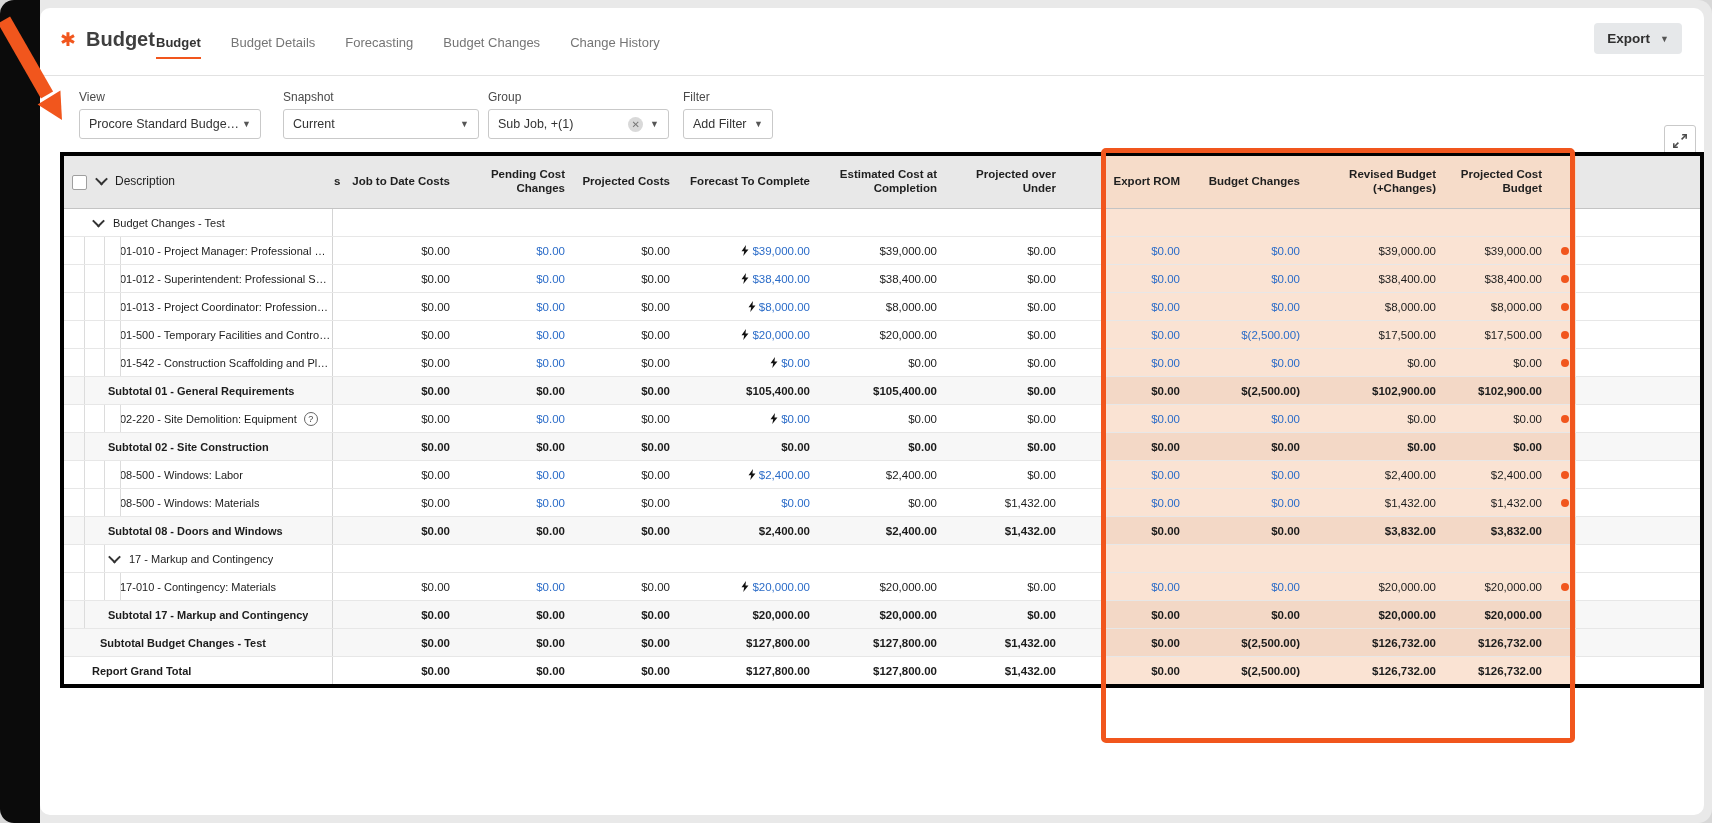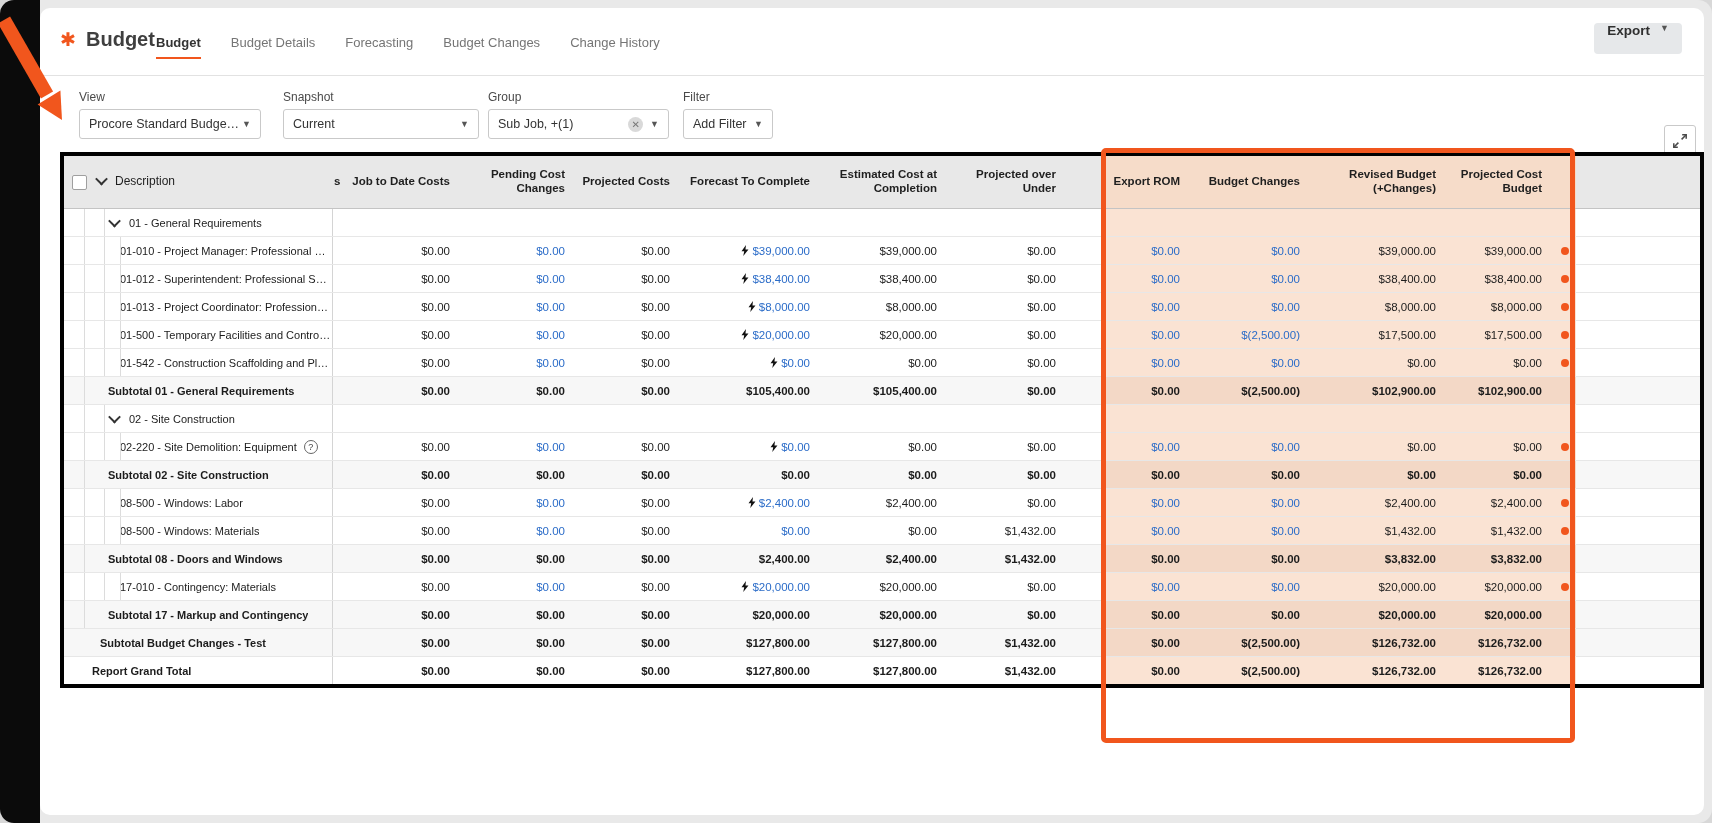--- a/index.html
+++ b/index.html
@@ -7,21 +7,21 @@
   .black-bar{position:absolute;left:0;top:0;width:40px;height:100%;background:#0b0b0b;}
   .card{position:absolute;left:40px;top:8px;width:1664px;height:807px;background:#ffffff;border-radius:10px;}
 
   
   .gear{position:absolute;left:20px;top:22px;font-size:19px;color:#f1561d;line-height:1;}
   .page-title{position:absolute;left:46px;top:20px;margin:0;font-size:20px;font-weight:bold;color:#3f3f3f;}
   .tabs{position:absolute;left:116px;top:27px;display:flex;gap:30px;font-size:13px;color:#757575;}
   .tab{padding-bottom:7px;cursor:pointer;}
   .tab.active{color:#333;border-bottom:2px solid #f1561d;font-weight:bold;}
   .export-btn{position:absolute;right:22px;top:15px;height:31px;padding:0 13px;background:#e6e8ea;border:none;border-radius:4px;
-    font-family:inherit;font-size:13.5px;font-weight:bold;color:#2f2f2f;display:flex;align-items:flex-start;gap:10px;cursor:pointer;}
+    font-family:inherit;font-size:13.5px;font-weight:bold;color:#2f2f2f;display:flex;align-items:center;gap:10px;cursor:pointer;}
   .caret{font-size:9px;color:#555;}
   .divider{position:absolute;left:0;top:67px;width:100%;height:1px;background:#e2e2e2;}
 
   
   .filters{position:absolute;left:0;top:68px;width:100%;height:76px;}
   .fgroup{position:absolute;top:14px;}
   .flabel{display:block;font-size:12px;color:#4a4a4a;margin-bottom:5px;}
   .fbox{height:30px;box-sizing:border-box;border:1px solid #c9c9c9;border-radius:3px;background:#fff;
     display:flex;align-items:center;padding:0 9px;font-size:12.5px;color:#333;cursor:pointer;}
   .fbox .val{flex:1;overflow:hidden;text-overflow:ellipsis;white-space:nowrap;}
@@ -172,27 +172,25 @@
               <th class="overunder padlg"><span>Projected over Under</span></th>
               <th class="rom hl"><span>Export ROM</span></th>
               <th class="changes hl"><span>Budget Changes</span></th>
               <th class="revised hl"><span>Revised Budget (+Changes)</span></th>
               <th class="projcost hl"><span>Projected Cost Budget</span></th>
               <th class="dots hl"></th>
               <th class="filler"></th>
             </tr>
           </thead>
         <tbody id="grid-body">
-            <tr class="group1">
-              <td class="desc p-group1">
-                <i class="g" style="left: 20px;"></i>
-                <i class="g" style="left: 40px;"></i>
+            <tr class="group0">
+              <td class="desc p-group0">
                 <div class="desc-inner">
                   <span class="chev"></span>
-                  <span class="lbl">01 - General Requirements</span>
+                  <span class="lbl">Budget Changes - Test</span>
                 </div>
               </td>
               <td class="sliver"></td>
               <td class="num"></td>
               <td class="num"></td>
               <td class="num"></td>
               <td class="num"></td>
               <td class="num"></td>
               <td class="num padlg"></td>
               <td class="num hl"></td>
@@ -341,43 +339,20 @@
               <td class="num"><span class="money">$105,400.00</span></td>
               <td class="num"><span class="money">$105,400.00</span></td>
               <td class="num padlg"><span class="money">$0.00</span></td>
               <td class="num hl"><span class="money">$0.00</span></td>
               <td class="num hl"><span class="money">$(2,500.00)</span></td>
               <td class="num hl"><span class="money">$102,900.00</span></td>
               <td class="num hl"><span class="money">$102,900.00</span></td>
               <td class="dots hl"></td>
               <td class="filler"></td>
             </tr>
-            <tr class="group1">
-              <td class="desc p-group1">
-                <i class="g" style="left: 20px;"></i>
-                <i class="g" style="left: 40px;"></i>
-                <div class="desc-inner">
-                  <span class="chev"></span>
-                  <span class="lbl">02 - Site Construction</span>
-                </div>
-              </td>
-              <td class="sliver"></td>
-              <td class="num"></td>
-              <td class="num"></td>
-              <td class="num"></td>
-              <td class="num"></td>
-              <td class="num"></td>
-              <td class="num padlg"></td>
-              <td class="num hl"></td>
-              <td class="num hl"></td>
-              <td class="num hl"></td>
-              <td class="num hl"></td>
-              <td class="dots hl"></td>
-              <td class="filler"></td>
-            </tr>
             <tr class="detail">
               <td class="desc p-detail">
                 <i class="g" style="left: 20px;"></i>
                 <i class="g" style="left: 40px;"></i>
                 <i class="g" style="left: 56px;"></i>
                 <div class="desc-inner">
                   <span class="lbl">02-220 - Site Demolition: Equipment</span>
                   <span class="help">?</span>
                 </div>
               </td>
@@ -477,20 +452,43 @@
               <td class="num"><span class="money">$0.00</span></td>
               <td class="num"><span class="money">$0.00</span></td>
               <td class="num"><span class="money">$0.00</span></td>
               <td class="num"><span class="money">$2,400.00</span></td>
               <td class="num"><span class="money">$2,400.00</span></td>
               <td class="num padlg"><span class="money">$1,432.00</span></td>
               <td class="num hl"><span class="money">$0.00</span></td>
               <td class="num hl"><span class="money">$0.00</span></td>
               <td class="num hl"><span class="money">$3,832.00</span></td>
               <td class="num hl"><span class="money">$3,832.00</span></td>
+              <td class="dots hl"></td>
+              <td class="filler"></td>
+            </tr>
+            <tr class="group1">
+              <td class="desc p-group1">
+                <i class="g" style="left: 20px;"></i>
+                <i class="g" style="left: 40px;"></i>
+                <div class="desc-inner">
+                  <span class="chev"></span>
+                  <span class="lbl">17 - Markup and Contingency</span>
+                </div>
+              </td>
+              <td class="sliver"></td>
+              <td class="num"></td>
+              <td class="num"></td>
+              <td class="num"></td>
+              <td class="num"></td>
+              <td class="num"></td>
+              <td class="num padlg"></td>
+              <td class="num hl"></td>
+              <td class="num hl"></td>
+              <td class="num hl"></td>
+              <td class="num hl"></td>
               <td class="dots hl"></td>
               <td class="filler"></td>
             </tr>
             <tr class="detail">
               <td class="desc p-detail">
                 <i class="g" style="left: 20px;"></i>
                 <i class="g" style="left: 40px;"></i>
                 <i class="g" style="left: 56px;"></i>
                 <div class="desc-inner">
                   <span class="lbl">17-010 - Contingency: Materials</span>

